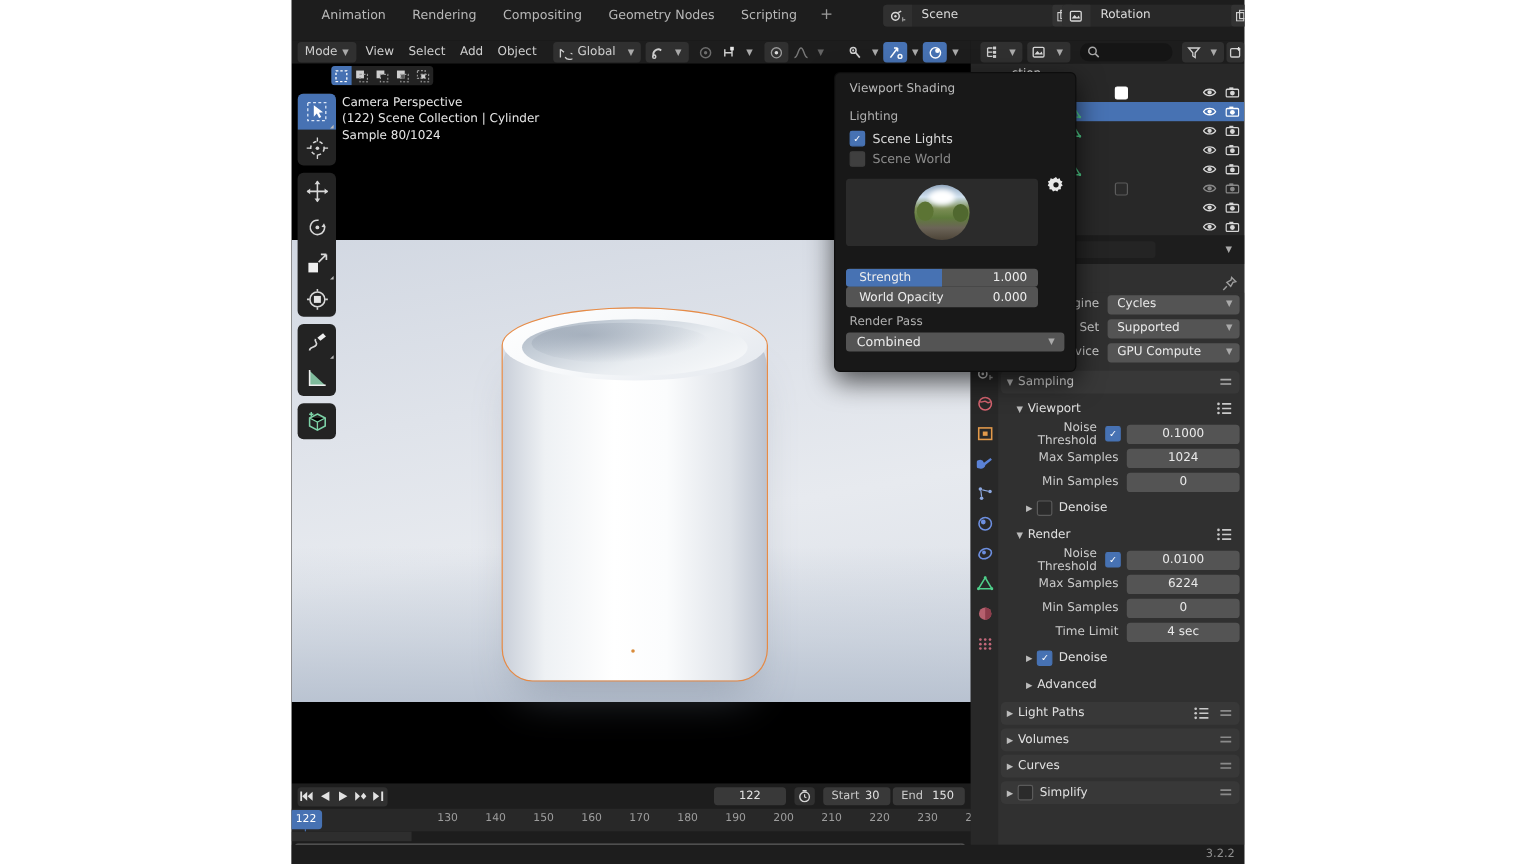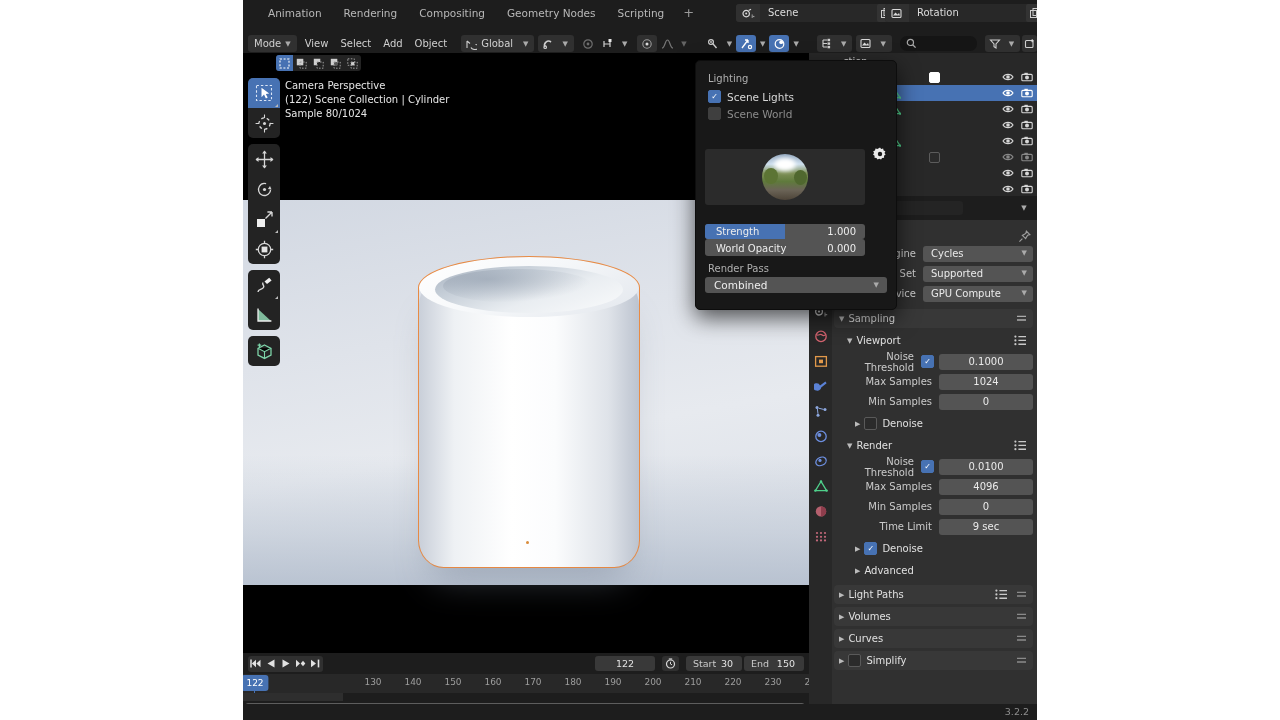--- a/index.html
+++ b/index.html
@@ -967,34 +967,34 @@
       <div class="prow" style="margin-left:2px;">
         <div class="plabel" style="width:80px;">Noise Threshold</div>
         <div class="cbx on" style="margin-right:5px;">✓</div>
         <div class="pfield">
           <span class="ctr">0.0100</span>
         </div>
       </div>
       <div class="prow" style="margin-left:2px;">
         <div class="plabel" style="width:98px;">Max Samples</div>
         <div class="pfield">
-          <span class="ctr">4096</span>
+          <span class="ctr">6224</span>
         </div>
       </div>
       <div class="prow" style="margin-left:2px;">
         <div class="plabel" style="width:98px;">Min Samples</div>
         <div class="pfield">
           <span class="ctr">0</span>
         </div>
       </div>
       <div class="prow" style="margin-left:2px;">
         <div class="plabel" style="width:98px;">Time Limit</div>
         <div class="plabel" style="width:0;padding:0;"></div>
         <div class="pfield">
-          <span class="ctr">9 sec</span>
+          <span class="ctr">4 sec</span>
         </div>
       </div>
 
       <div class="panel-hdr sub" style="margin-left:18px;">
         <span class="tri">▶</span>
         <span class="cbx on" style="margin-right:5px;">✓</span>
         <span>Denoise</span>
       </div>
       <div class="panel-hdr sub" style="margin-left:18px;">
         <span class="tri">▶</span>
@@ -1045,20 +1045,21 @@
         <span class="hdr-right">
           <svg class="ico" width="11" height="9" viewBox="0 0 11 9">
                 <path d="M1 2.4 L10 2.4 M1 6 L10 6" stroke="#8a8a8a" stroke-width="1.4"></path>
               </svg>
         </span>
       </div>
     </div>
   </div>
 
   <div class="popup">
+    <div class="pp-title">Viewport Shading</div>
     <div class="pp-sec">Lighting</div>
     <div class="pp-chk">
       <span class="cbx on">✓</span>
       <span>Scene Lights</span>
     </div>
     <div class="pp-chk dim">
       <span class="cbx" style="background:#3f3f3f;border-color:#3f3f3f;"></span>
       <span>Scene World</span>
     </div>
 

